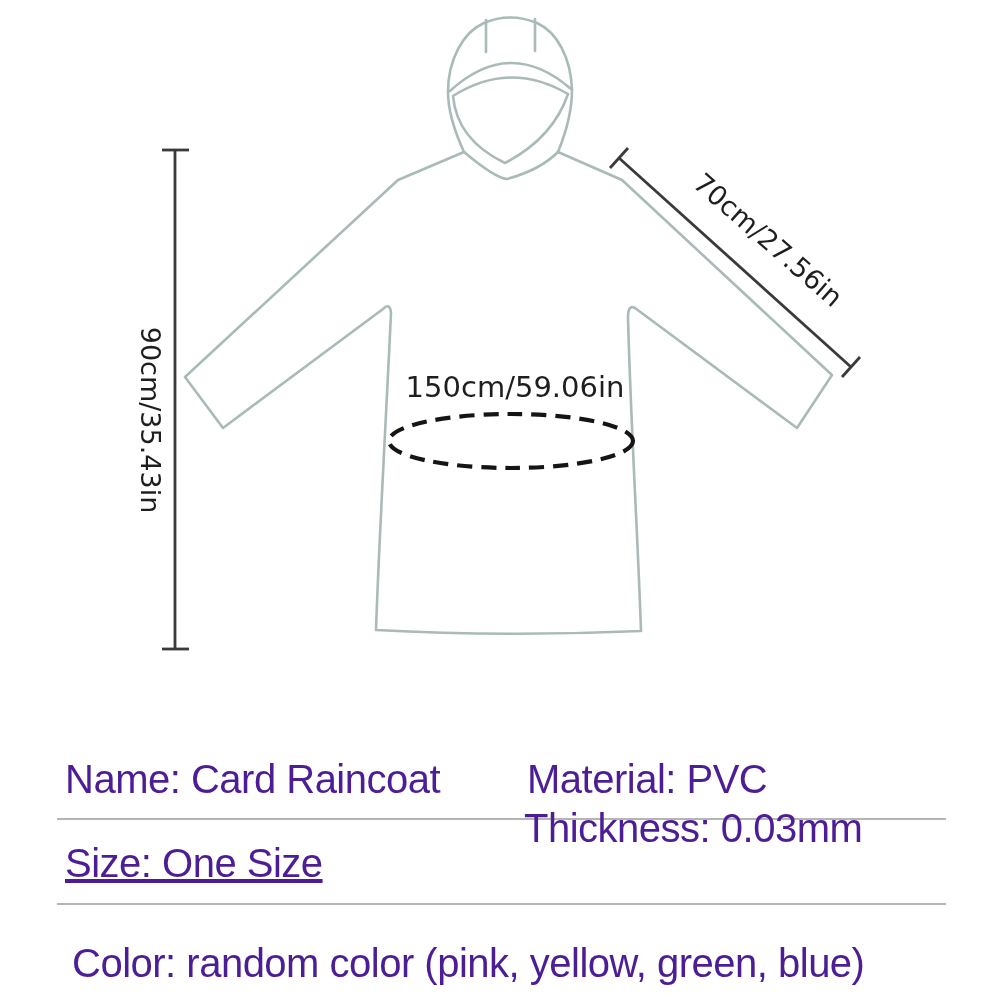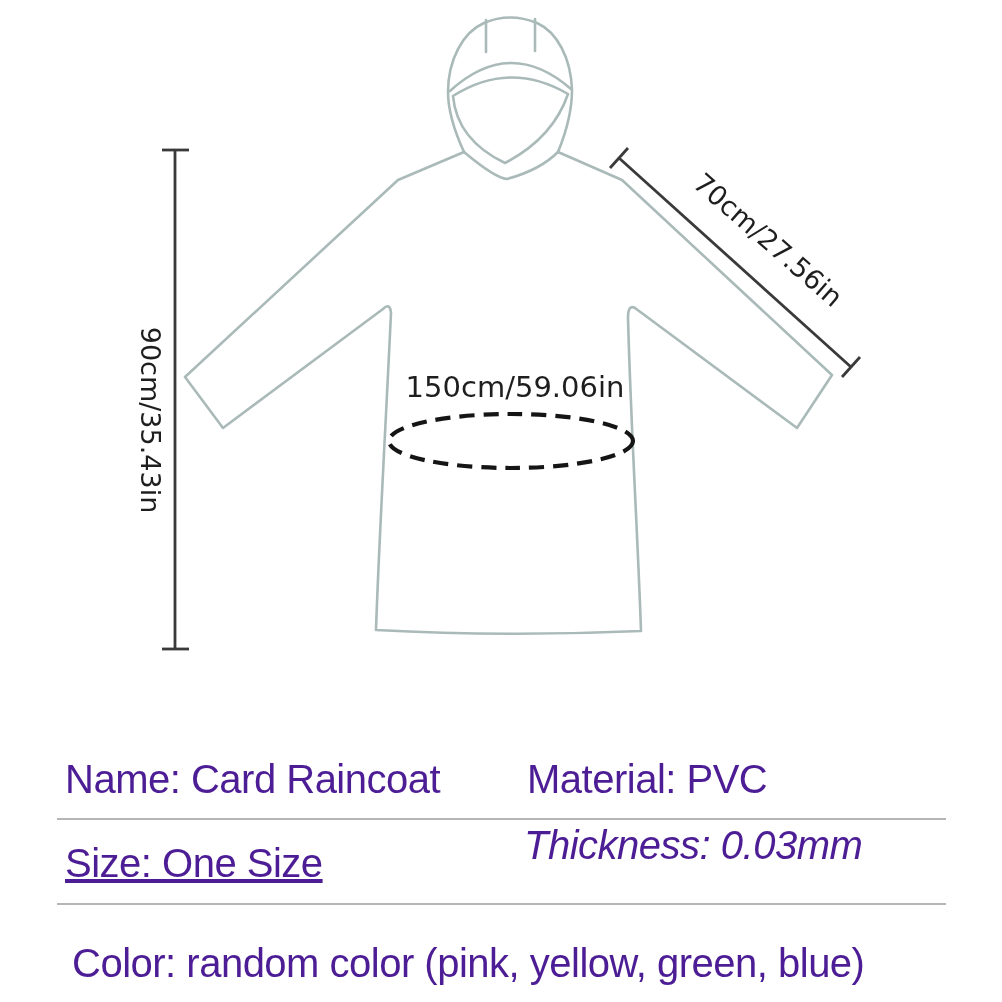--- a/index.html
+++ b/index.html
@@ -99,20 +99,20 @@
   </svg>
 
   <div>
 
     <div class="info-row" style="left:65px;top:759px;">Name: Card Raincoat</div>
     <div class="info-row" style="left:512px;top:759px;margin-left:15px;">Material: PVC</div>
 
     <div class="divider" style="top:818px;"></div>
 
     <div class="info-row" style="left:65px;top:843px;text-decoration:underline;">Size: One Size</div>
-    <div class="info-row" style="left:524px;top:825px;font-style:italic;">Thickness: 0.03mm</div>
+    <div class="info-row" style="left:524px;top:808px;">Thickness: 0.03mm</div>
 
     <div class="divider" style="top:903px;"></div>
 
     <div class="info-row" style="left:72px;top:943px;">Color: random color (pink, yellow, green, blue)</div>
   </div>
 
 </div>
 
 </body></html>

